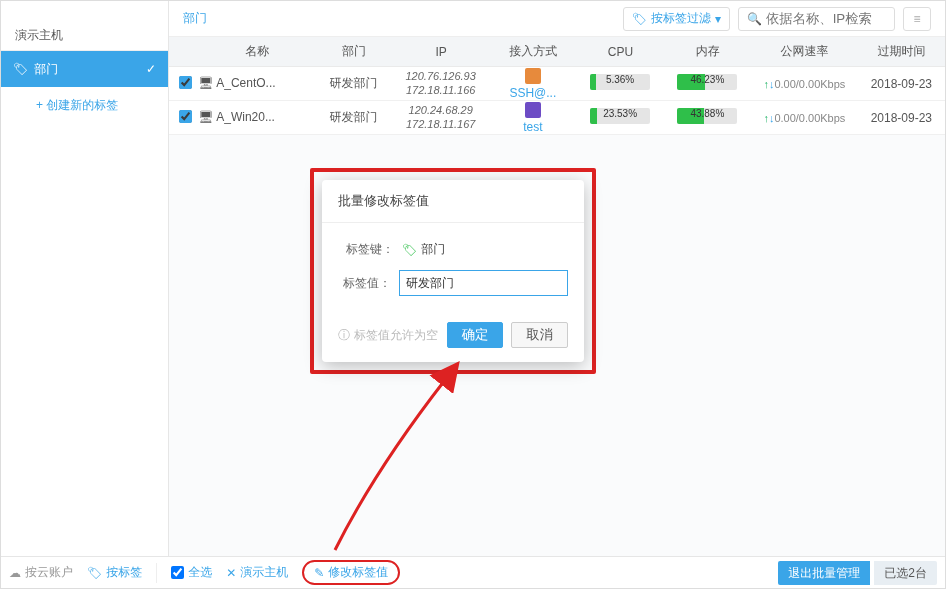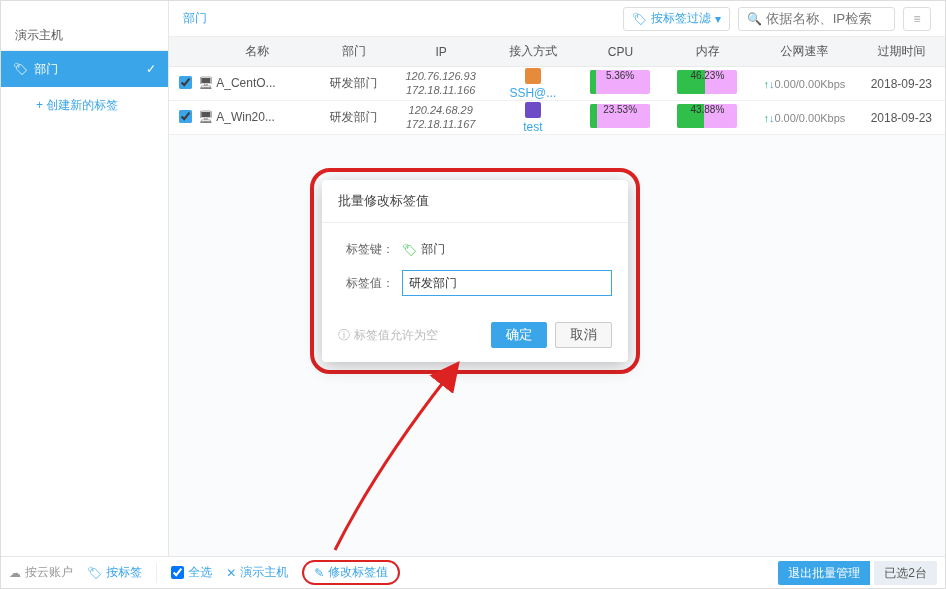--- a/index.html
+++ b/index.html
@@ -22,34 +22,34 @@
 .c-cpu{width:90px;} .c-mem{width:90px;} .c-net{width:110px;} .c-exp{width:90px;text-align:center;}
 .tbody .row { height:34px; display:flex; align-items:center; border-bottom:1px solid #f0f0f0; background:#fff; padding-left:4px;}
 .chkbox {width:26px; text-align:center;}
 .chkbox input { accent-color:#3aa5e8; width:13px; height:13px;}
 .os-icon { width:16px; height:16px; display:inline-block; vertical-align:middle; margin-right:2px;}
 .ip-cell { font-size:11px; line-height:1.2; color:#666;font-style:italic;}
 .conn-badge { display:inline-flex; align-items:center; gap:2px;flex-direction:column;}
 .conn-ico { width:16px; height:16px; background:#6d4cc5; border-radius:2px; display:inline-block;}
 .conn-ico.orange{ background:#e78a3c;}
 .conn-text{ color:#3aa5e8;}
-.bar { width:60px; height:24px; background:#f0abfc; display:inline-block; position:relative; border-radius:2px; overflow:hidden;}
+.bar { width:60px; height:16px; background:#e5e5e5; display:inline-block; position:relative; border-radius:2px; overflow:hidden;}
 .bar .fill{ position:absolute; left:0; top:0; bottom:0; background:#2fbf4a;}
 .bar .val{ position:absolute; inset:0; line-height:12px; font-size:10px; color:#333; text-align:center;}
 .net { color:#888; font-size:11px;}
 .net .up{color:#27b56a;} .net .dn{color:#3aa5e8;}
 .footer { position:absolute; left:0; right:0; bottom:0; height:32px; background:#fff; border-top:1px solid #e6e6e6; display:flex; align-items:center; padding:0 8px; gap:14px;}
 .footer .link{ color:#3aa5e8; display:flex; align-items:center; gap:4px;}
 .footer .gray{ color:#999; display:flex; align-items:center; gap:4px;}
 .footer .red-oval{ border:2px solid #d22; border-radius:14px; padding:2px 10px;}
 .footer-right{ margin-left:auto; display:flex; align-items:center; gap:4px;}
 .btn-exit{ background:#3aa5e8; color:#fff; height:24px; line-height:24px; padding:0 10px; border-radius:2px 0 0 2px;}
 .btn-count{ background:#e8eef3; color:#555; height:24px; line-height:24px; padding:0 10px; border-radius:0 2px 2px 0;}
 
-.modal-wrap{ position:absolute; left:310px; top:168px; width:330px; border:4px solid #d22; border-radius:20px; padding:8px;}
+.modal-wrap{ position:absolute; left:310px; top:168px; width:286px; border:4px solid #d22; border-radius:2px; padding:8px;}
 .modal{ background:#fff; box-shadow:0 4px 18px rgba(0,0,0,.25); border-radius:4px; }
 .modal-title{ padding:12px 16px; border-bottom:1px solid #eee; font-size:13px; color:#444;}
 .modal-body{ padding:18px 16px 4px;}
 .mb-row{ display:flex; align-items:center; margin-bottom:12px;}
 .mb-label{ width:64px; text-align:right; color:#666; padding-right:8px;}
 .tag-chip{ display:inline-flex; align-items:center; gap:4px; color:#444;}
 .tag-ico{ color:#2fbf4a;}
 .mb-input{ flex:1; height:26px; border:1px solid #3aa5e8; padding:0 6px; font-size:12px; color:#333;}
 .modal-foot{ padding:10px 16px 14px; display:flex; align-items:center; border-top:0;}
 .hint{ color:#bbb; display:flex; align-items:center; gap:4px;}

